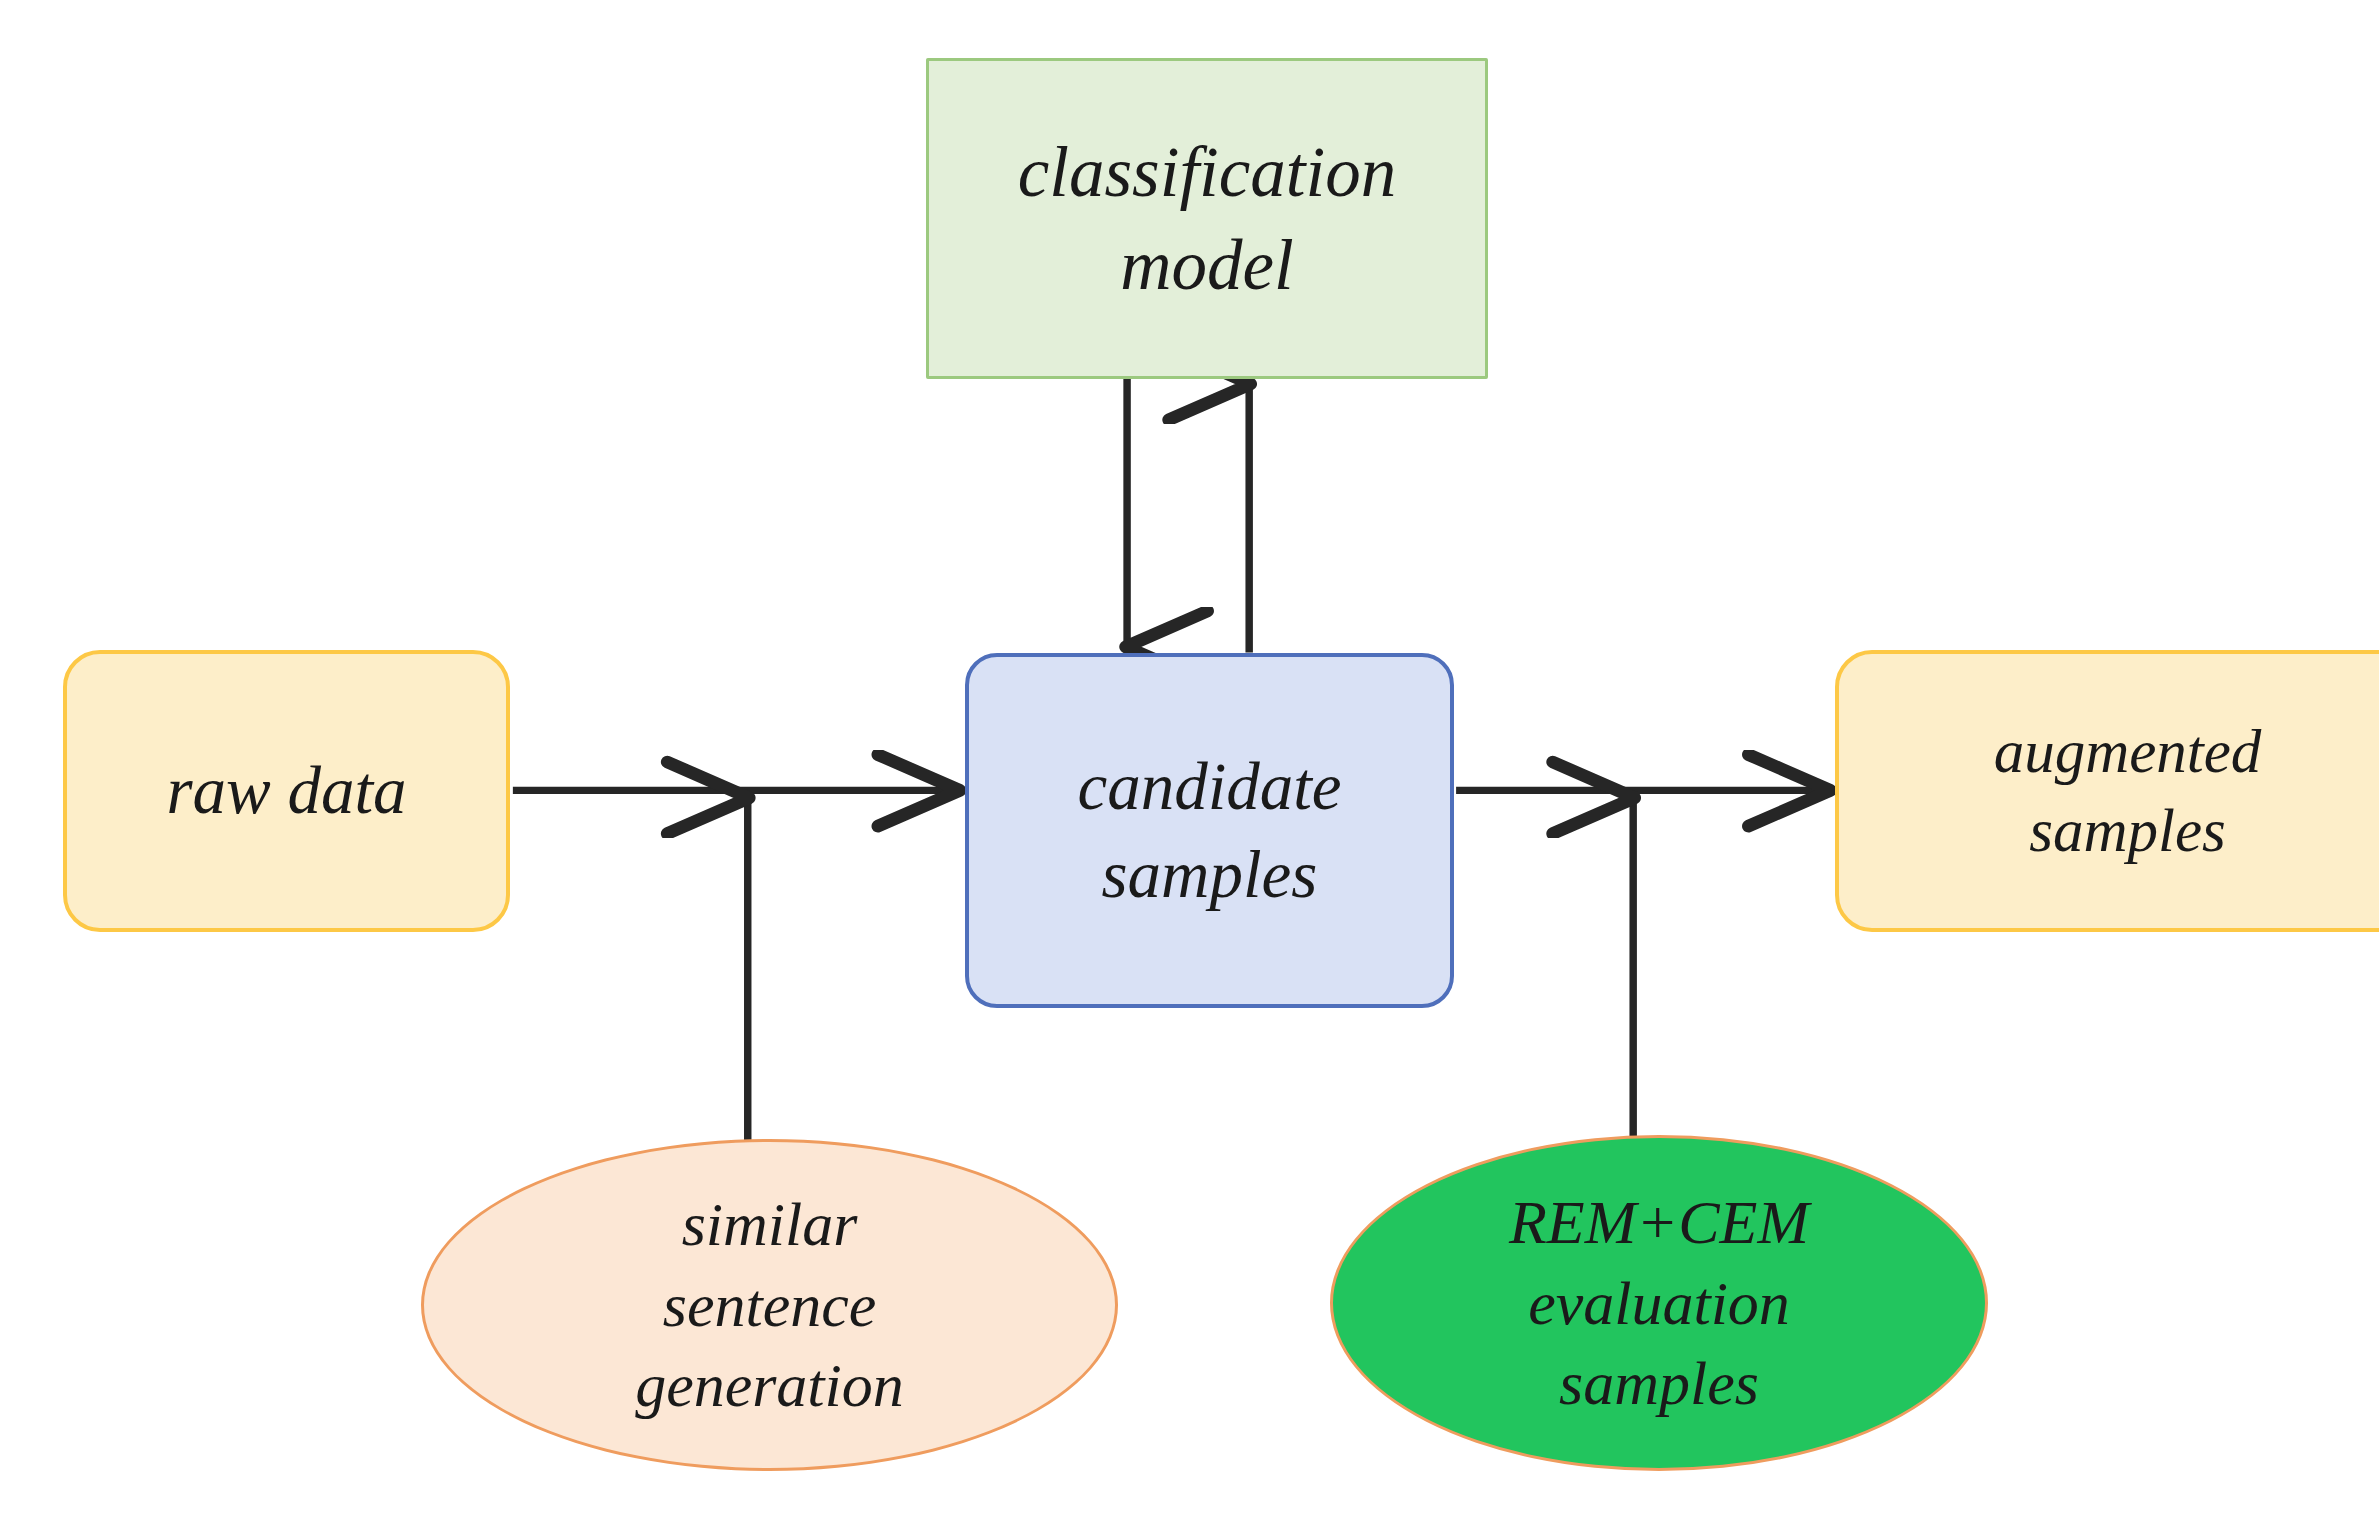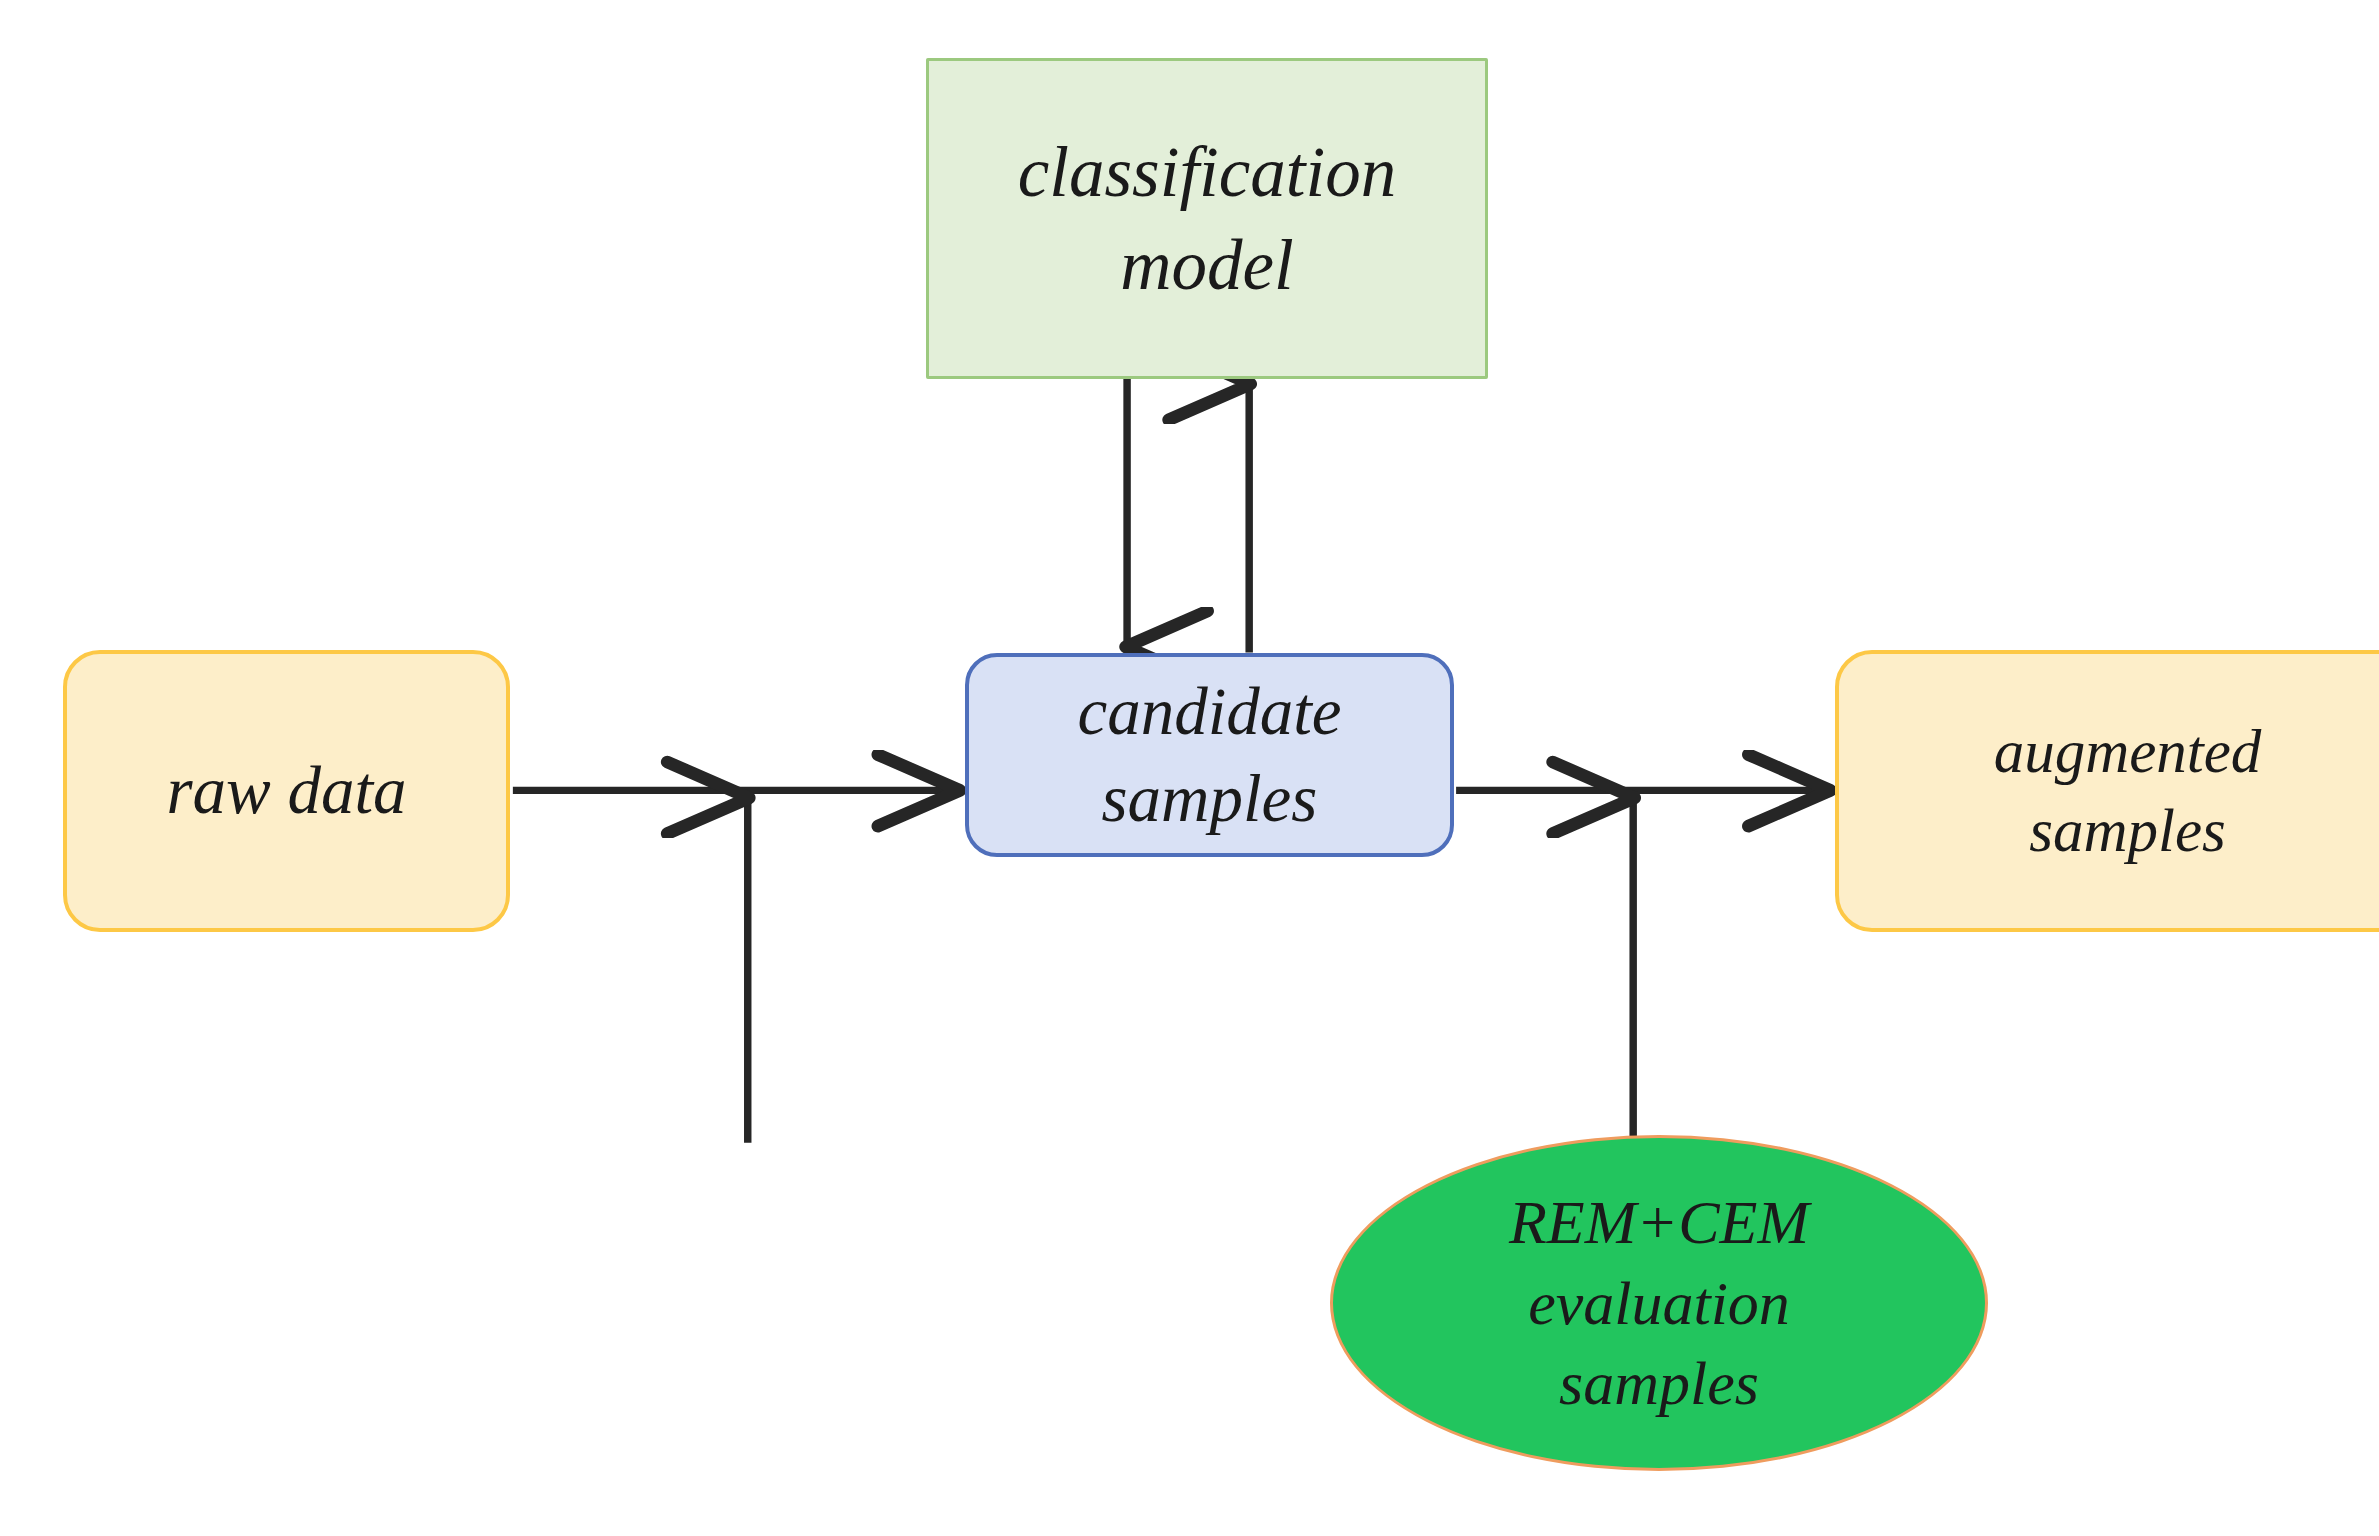--- a/index.html
+++ b/index.html
@@ -42,21 +42,21 @@
     border: 3.7px solid #9cc97f;
     border-radius: 1.9px;
     font-size: 71px;
   }
 
   
   #node-candidate-samples {
     left: 965px;
     top: 653px;
     width: 489px;
-    height: 204px;
+    height: 355px;
     background: #d9e1f5;
     border: 4.7px solid #4f6fbb;
     border-radius: 32px;
     font-size: 67px;
   }
 
   
   #node-raw-data {
     left: 63px;
     top: 650px;
@@ -157,20 +157,25 @@
 
   <div class="node" id="node-raw-data">
     <span class="label">raw data</span>
   </div>
 
   <div class="node" id="node-augmented-samples">
     <span class="label">augmented
 samples</span>
   </div>
 
+  <div class="node" id="node-similar-sentence-generation">
+    <span class="label">similar
+sentence
+generation</span>
+  </div>
 
   <div class="node" id="node-rem-cem-evaluation-samples">
     <span class="label">REM+CEM
 evaluation
 samples</span>
   </div>
 
 </div>
 
 

